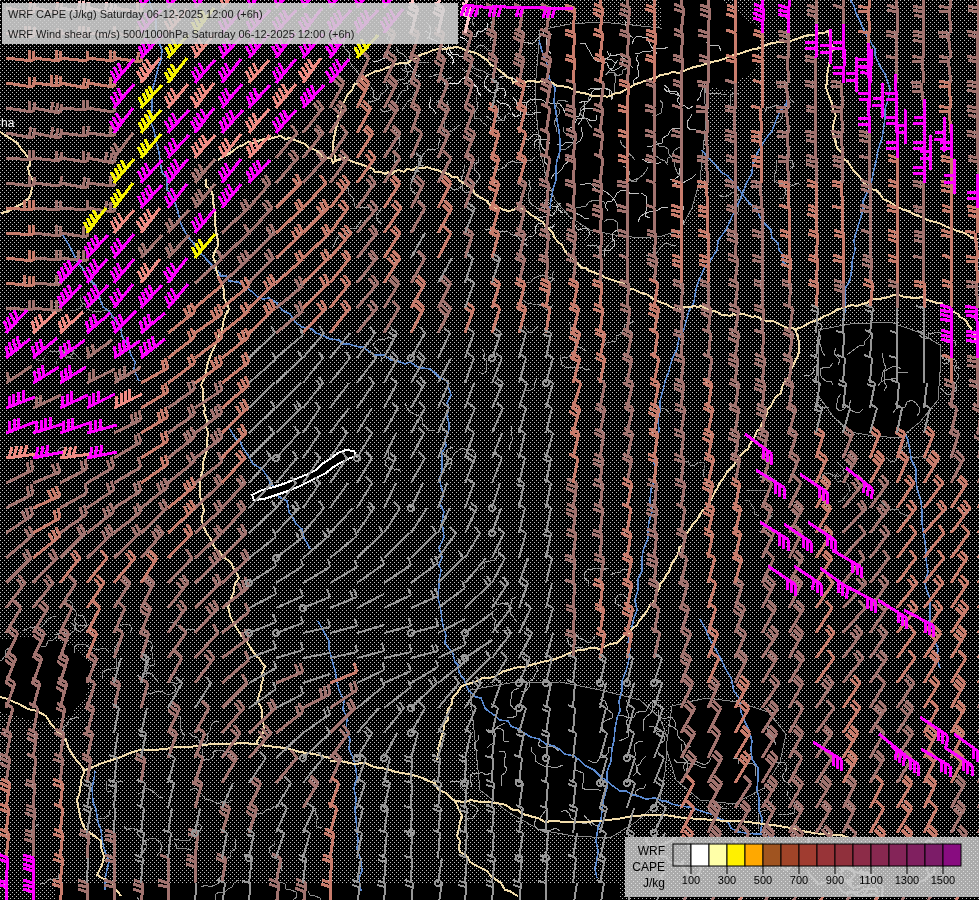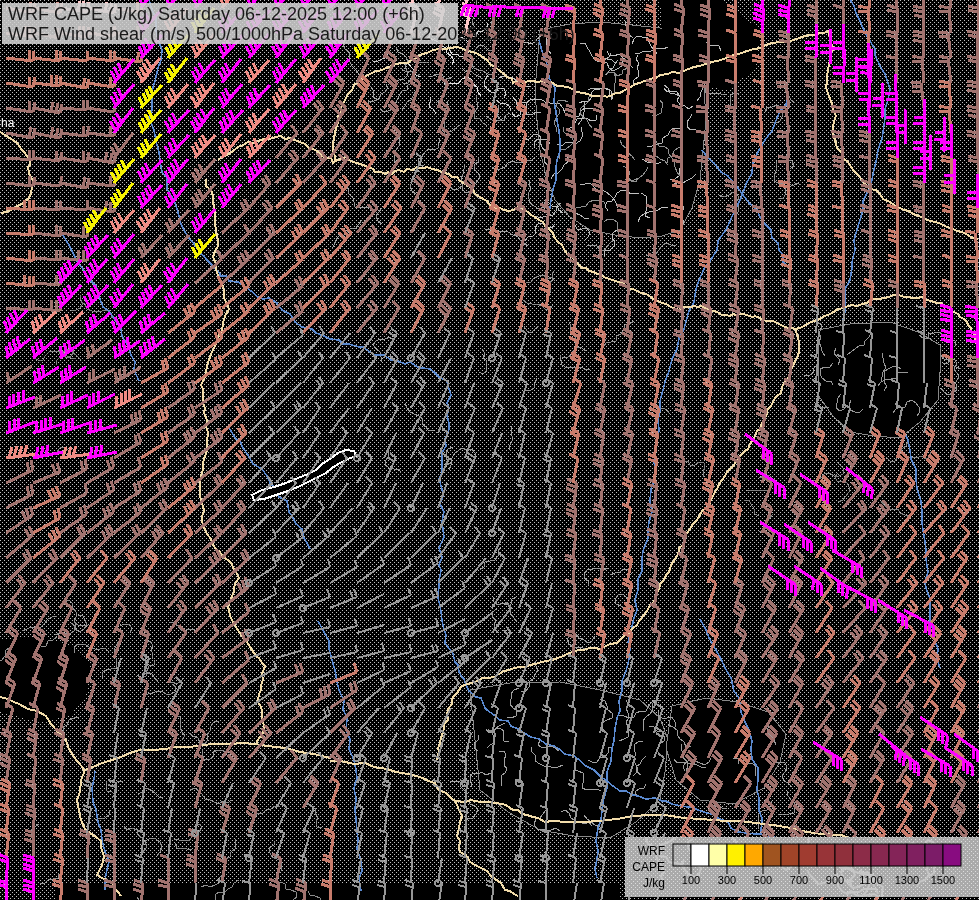--- a/index.html
+++ b/index.html
@@ -1,16 +1,16 @@
 <!DOCTYPE html>
 <html><head><meta charset="utf-8"><style>
 html,body{margin:0;padding:0;background:#000;}
 *{box-sizing:border-box;}
 #map{position:relative;width:979px;height:900px;background:#000;overflow:hidden;font-family:"Liberation Sans",sans-serif;}
-#hdr{position:absolute;left:2px;top:3px;width:456px;height:41px;background:rgba(210,210,210,0.88);color:#1a1a1a;font-size:18px;line-height:20px;padding:1px 0 16px 6px;white-space:nowrap;}
+#hdr{position:absolute;left:2px;top:3px;width:456px;height:41px;background:rgba(210,210,210,0.88);color:#1a1a1a;font-size:11px;line-height:20px;padding:1px 0 16px 6px;white-space:nowrap;}
 #leg{position:absolute;left:625px;top:837px;width:354px;height:60px;}
 </style></head><body>
 <div id="map">
 <svg width="979" height="900" viewBox="0 0 979 900" shape-rendering="crispEdges">
 <defs>
 <pattern id="dots" width="4" height="4" patternUnits="userSpaceOnUse">
 <rect width="4" height="4" fill="#000"></rect>
           <rect x="0" y="0" width="1" height="1" fill="#c0c0c0"></rect>
           <rect x="2" y="2" width="1" height="1" fill="#c0c0c0"></rect>
 </pattern>

